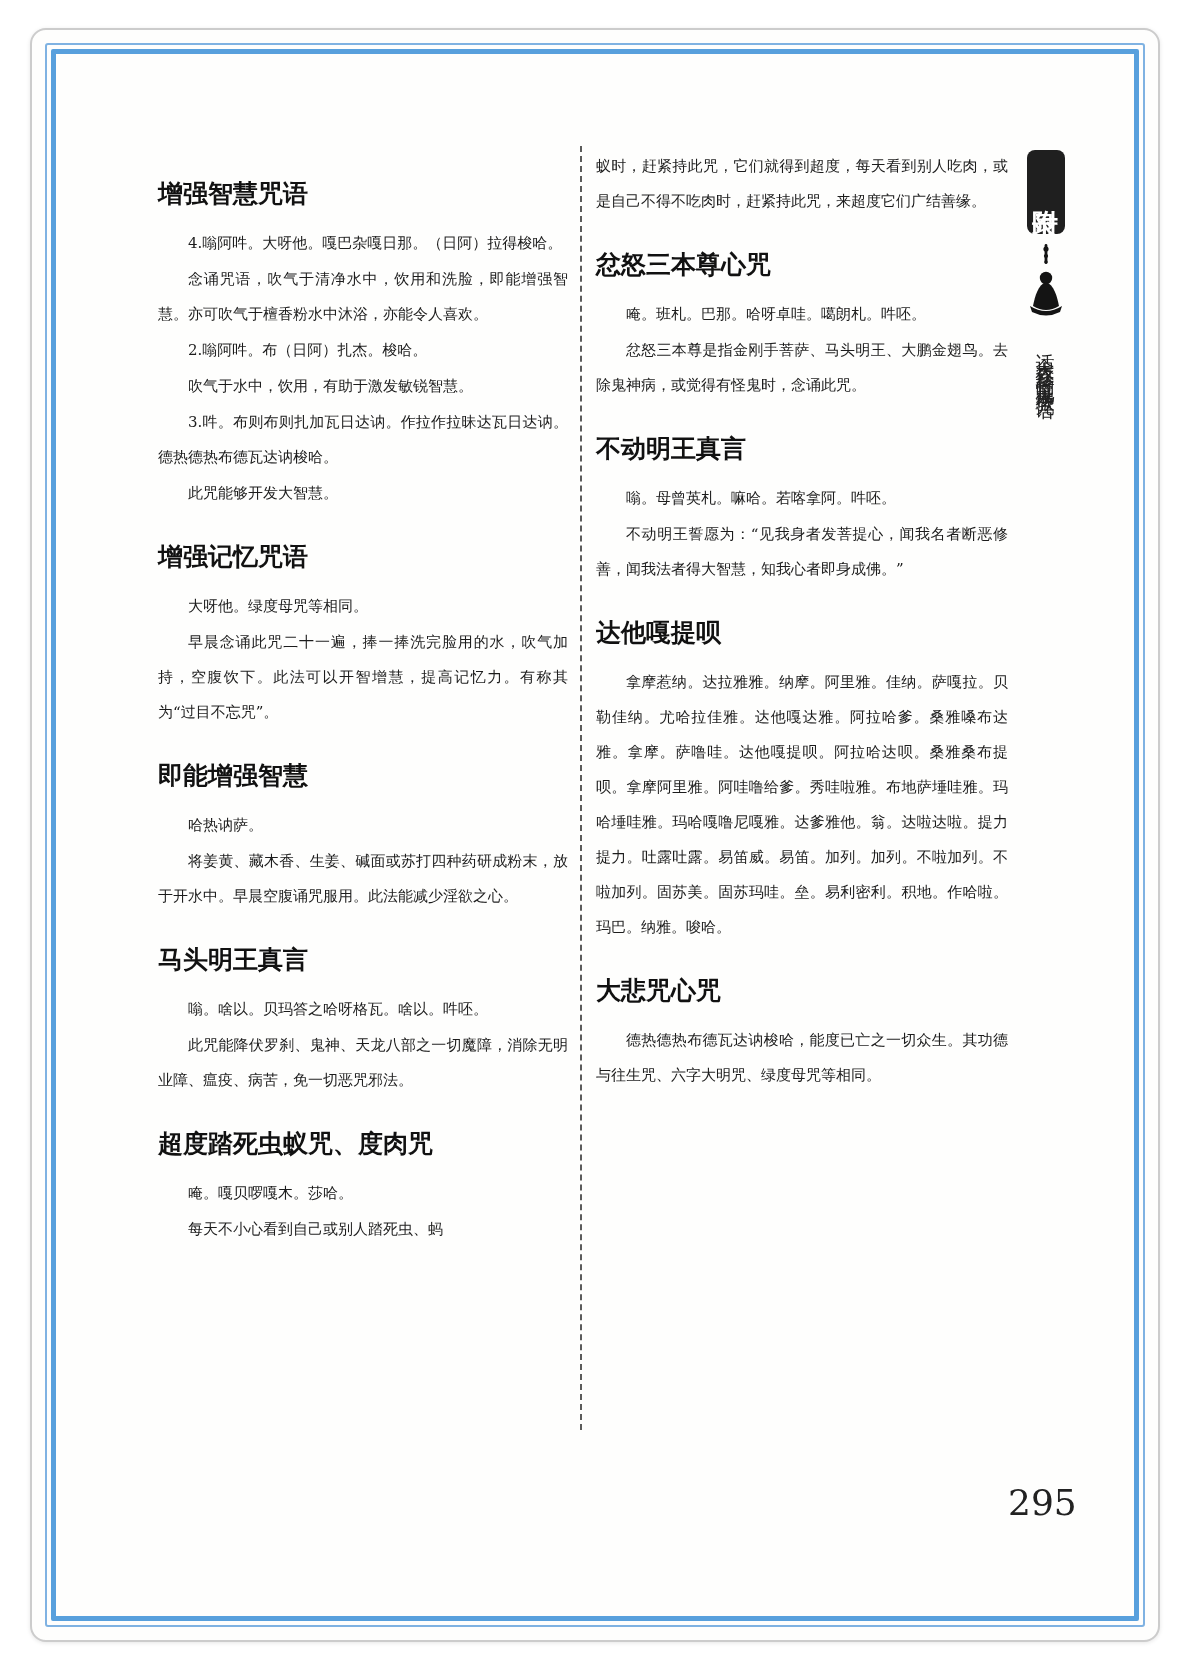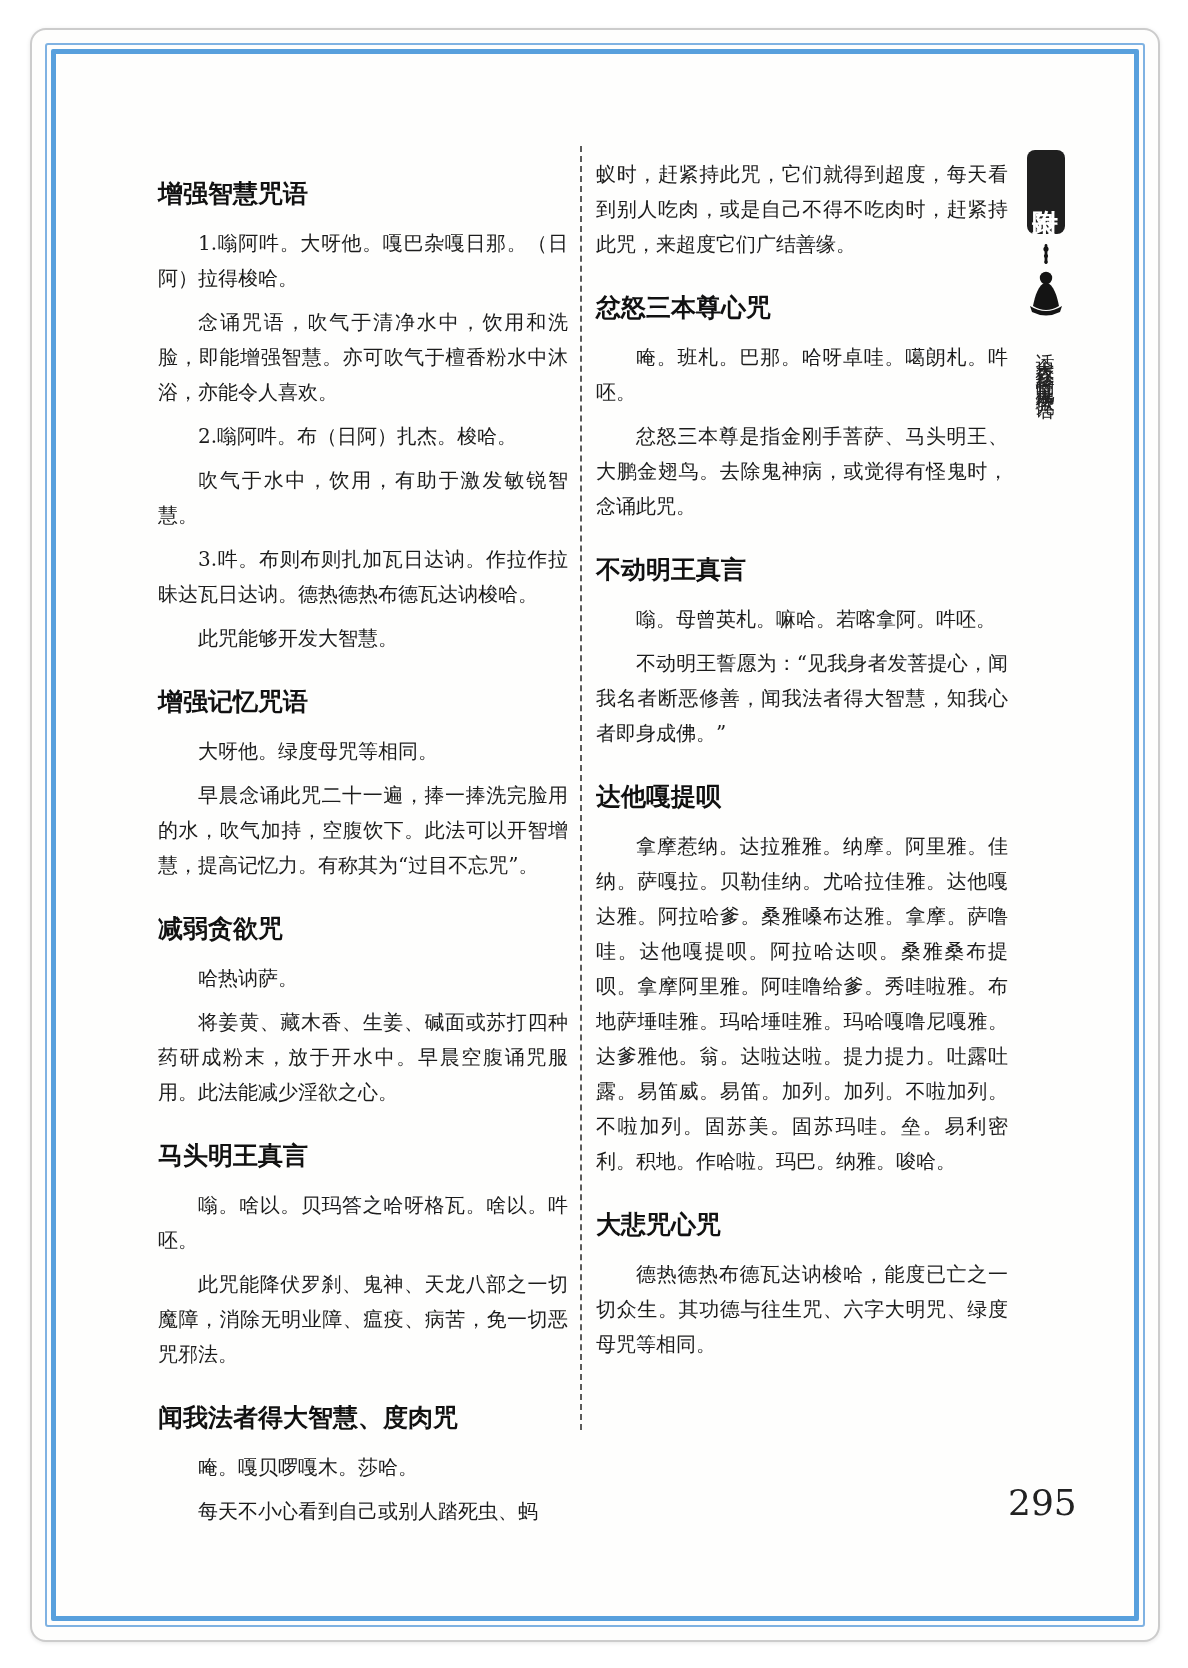--- a/index.html
+++ b/index.html
@@ -27,21 +27,21 @@
   #right-column { left:596px; width:412px; }
 
   .heading {
     font-family:"DejaVu Sans", sans-serif;
     font-weight:700; font-size:25px; line-height:32px;
     margin:30px 0 16px 0; text-align:left; text-indent:0;
     color:#111;
   }
   .text-column .heading:first-child { }
   .paragraph {
-    font-size:20px; line-height:35px; margin:9px 0; text-indent:2em;
+    font-size:15px; line-height:35px; margin:1px 0; text-indent:2em;
   }
   .paragraph.noindent { text-indent:0; }
 
   .column-divider {
     position:absolute; left:580px; top:146px; height:1284px; width:0;
     border-left:2px dashed #3f3f3f; opacity:0.85;
   }
 
   .sidebar { position:absolute; left:1022px; top:150px; width:48px; }
   .appendix-badge {
@@ -70,36 +70,36 @@
 
 <div class="page-card">
   <div class="frame-thin"></div>
   <div class="frame-thick"></div>
 </div>
 
 <div class="content-layer">
 
   <div class="text-column" id="left-column">
       <div class="heading">增强智慧咒语</div>
-      <div class="paragraph">1.嗡阿吽。大呀他。嘎巴杂嘎日那。（日阿）拉得梭哈。</div>
+      <div class="paragraph">4.嗡阿吽。大呀他。嘎巴杂嘎日那。（日阿）拉得梭哈。</div>
       <div class="paragraph">念诵咒语，吹气于清净水中，饮用和洗脸，即能增强智慧。亦可吹气于檀香粉水中沐浴，亦能令人喜欢。</div>
       <div class="paragraph">2.嗡阿吽。布（日阿）扎杰。梭哈。</div>
       <div class="paragraph">吹气于水中，饮用，有助于激发敏锐智慧。</div>
       <div class="paragraph">3.吽。布则布则扎加瓦日达讷。作拉作拉昧达瓦日达讷。德热德热布德瓦达讷梭哈。</div>
       <div class="paragraph">此咒能够开发大智慧。</div>
       <div class="heading">增强记忆咒语</div>
       <div class="paragraph">大呀他。绿度母咒等相同。</div>
       <div class="paragraph">早晨念诵此咒二十一遍，捧一捧洗完脸用的水，吹气加持，空腹饮下。此法可以开智增慧，提高记忆力。有称其为“过目不忘咒”。</div>
-      <div class="heading">减弱贪欲咒</div>
+      <div class="heading">即能增强智慧</div>
       <div class="paragraph">哈热讷萨。</div>
       <div class="paragraph">将姜黄、藏木香、生姜、碱面或苏打四种药研成粉末，放于开水中。早晨空腹诵咒服用。此法能减少淫欲之心。</div>
       <div class="heading">马头明王真言</div>
       <div class="paragraph">嗡。啥以。贝玛答之哈呀格瓦。啥以。吽呸。</div>
       <div class="paragraph">此咒能降伏罗刹、鬼神、天龙八部之一切魔障，消除无明业障、瘟疫、病苦，免一切恶咒邪法。</div>
-      <div class="heading">闻我法者得大智慧、度肉咒</div>
+      <div class="heading">超度踏死虫蚁咒、度肉咒</div>
       <div class="paragraph">唵。嘎贝啰嘎木。莎哈。</div>
       <div class="paragraph">每天不小心看到自己或别人踏死虫、蚂</div>
     </div>
 
   <div class="column-divider"></div>
 
   <div class="text-column" id="right-column">
       <div class="paragraph noindent">蚁时，赶紧持此咒，它们就得到超度，每天看到别人吃肉，或是自己不得不吃肉时，赶紧持此咒，来超度它们广结善缘。</div>
       <div class="heading">忿怒三本尊心咒</div>
       <div class="paragraph">唵。班札。巴那。哈呀卓哇。噶朗札。吽呸。</div>

